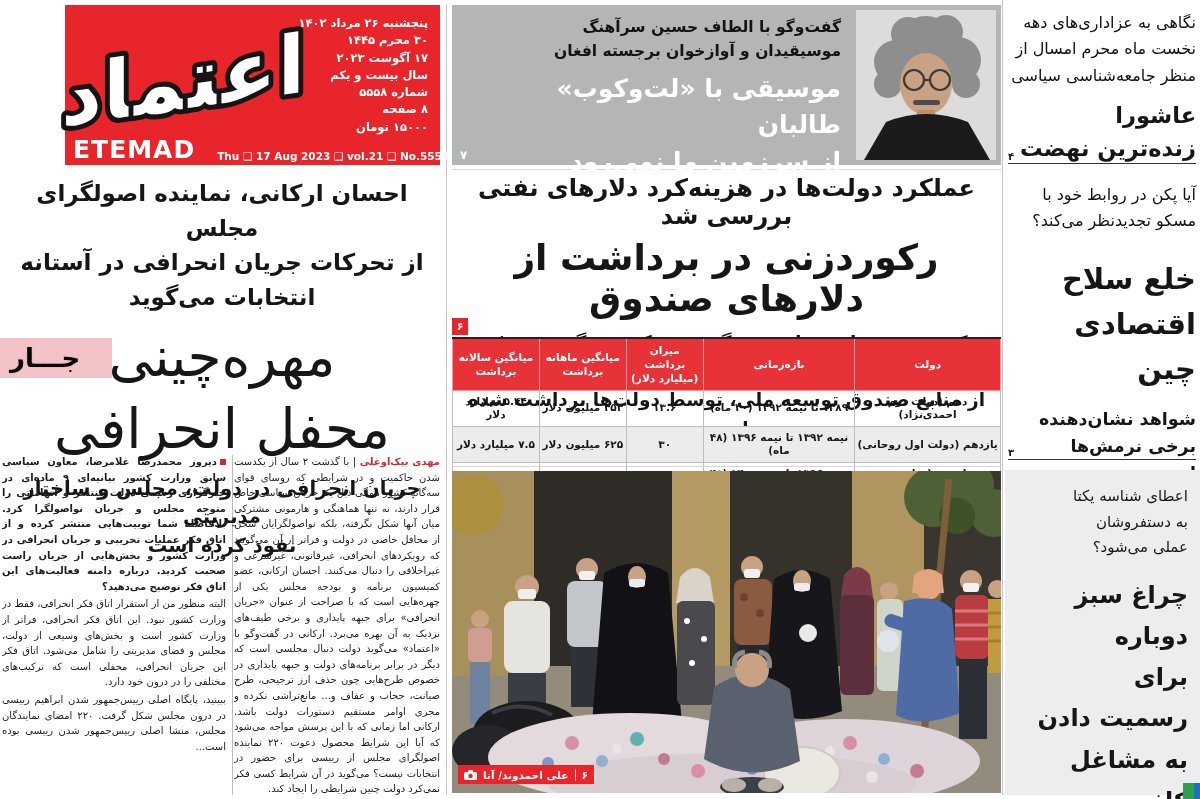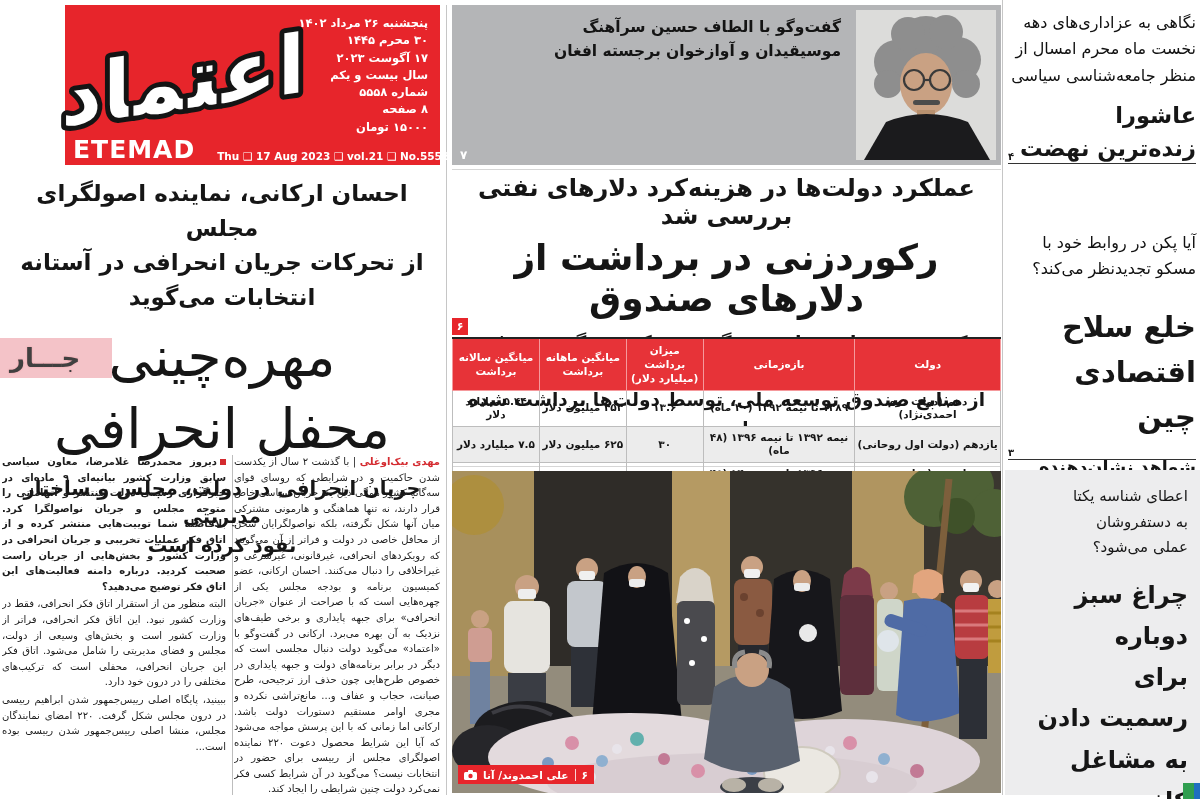--- a/index.html
+++ b/index.html
@@ -75,21 +75,21 @@
   .corner-green { left:1183px; top:783px; width:11px; height:16px; background:#2f9e4f; }
   .corner-blue  { left:1194px; top:783px; width:6px;  height:16px; background:#1f6fc0; }
 
   
   .left-story { left:0; top:176px; width:444px; text-align:center; }
   .ls-kicker { font-size:23px; font-weight:bold; line-height:1.5; }
   .ls-headline { margin-top:8px; font-size:55px; font-weight:normal; line-height:1.3;
                  letter-spacing:-1px; }
   .ls-sub { margin-top:10px; font-size:19.5px; font-weight:bold; line-height:1.45; }
   .side-badge { left:0; top:338px; width:112px; height:40px; background:#f4c3c8;
-                color:#404040; font-size:26px; font-weight:bold; text-align:left;
+                color:#000000; font-size:26px; font-weight:bold; text-align:left;
                 line-height:40px; padding-left:10px; text-shadow:0 0 2px #ef9aa2; }
 
   
   .article { left:0; top:452px; width:444px; height:347px; }
   .art-col { position:absolute; top:2px; bottom:0; overflow:hidden; text-align:justify;
              font-size:10px; line-height:1.56; color:#1c1c1c; }
   .art-col p { margin-bottom:2px; }
   .art-right { right:4px;  width:206px; }
   .art-left  { left:2px;   width:224px; }
   .byline { color:#d42a2f; font-weight:bold; }
@@ -141,20 +141,22 @@
         <circle cx="84" cy="70" r="10"></circle>
         <path d="M68 70h6"></path>
     </g>
     <rect x="57" y="90" width="27" height="5" rx="2.5" fill="#4c4c4c"></rect>
     <rect x="61" y="100" width="18" height="12" fill="#b8916f"></rect>
     <path d="M8 150 L30 112 Q70 96 112 112 L134 150 Z" fill="#1b1b1d"></path>
   </svg>
   <div class="music-text">
     <div class="music-kicker pre">گفت‌وگو با الطاف حسین سرآهنگ
 موسیقیدان و آوازخوان برجسته افغان</div>
+    <div class="music-title pre">موسیقی با «لت‌وکوب» طالبان
+از سرزمین ما نمی‌رود</div>
   </div>
   <span class="music-page">۷</span>
 </div>
 
 <div class="abs center-story">
   <div class="center-kicker">عملکرد دولت‌ها در هزینه‌کرد دلارهای نفتی بررسی شد</div>
   <div class="center-headline">رکوردزنی در برداشت از دلارهای صندوق</div>
   <div class="center-sub pre">مرکز پژوهش‌های مجلس می‌گوید در یک دهه گذشته، ۱۰۰/۸ میلیارد دلار
 از منابع صندوق توسعه ملی، توسط دولت‌ها برداشت شده است</div>
 </div>
@@ -334,21 +336,21 @@
 <div class="abs rc" style="top:10px;">
   <div class="rc-kicker">نگاهی به عزاداری‌های دهه نخست ماه محرم امسال از منظر جامعه‌شناسی سیاسی</div>
   <div class="rc-head-1 pre">عاشورا
 زنده‌ترین نهضت</div>
 </div>
 <div class="rule-wrap" style="top:152px;">
   <span class="pgnum">۴</span>
   <div class="rule"></div>
 </div>
 
-<div class="abs rc" style="top:182px;margin-top:48px;">
+<div class="abs rc" style="top:182px;">
   <div class="rc-kicker">آیا پکن در روابط خود با مسکو تجدیدنظر می‌کند؟</div>
   <div class="rc-head-2 pre">خلع سلاح
 اقتصادی چین</div>
   <div class="rc-sub pre">شواهد نشان‌دهنده
 برخی نرمش‌ها
 از سوی چین
 در قبال غرب است</div>
 </div>
 <div class="rule-wrap" style="top:448px;">
   <span class="pgnum">۳</span>

